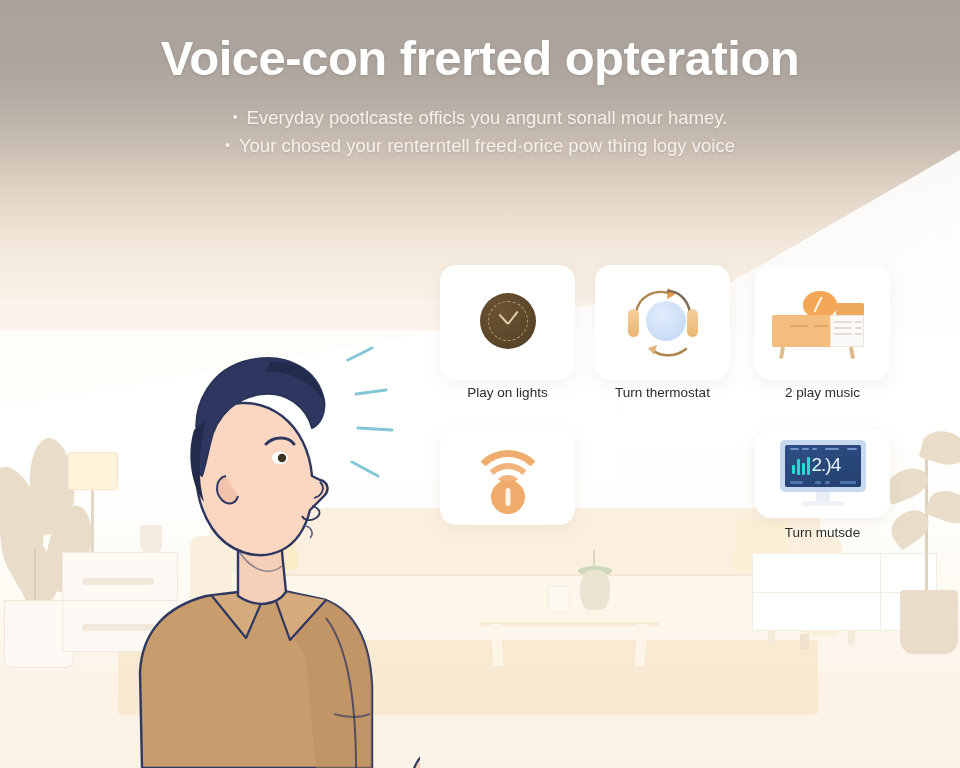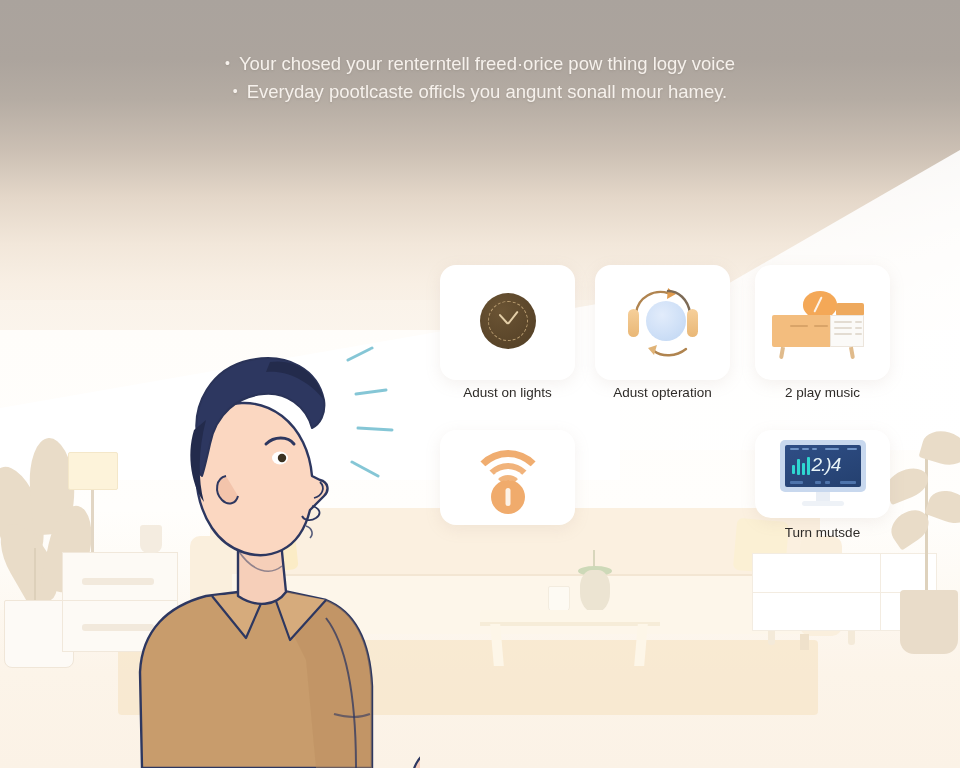--- a/index.html
+++ b/index.html
@@ -142,21 +142,21 @@
   .card-label {
     position:absolute; left:0; right:0; text-align:center;
     font-size:13.5px; color:#2e2b28; z-index:31;
   }
 
   
   .c1 { left:440px; top:265px; width:135px; height:115px; }
   .c2 { left:595px; top:265px; width:135px; height:115px; }
   .c3 { left:755px; top:265px; width:135px; height:115px; }
   .c4 { left:440px; top:430px; width:135px; height:95px; }
-  .c5 { left:755px; top:430px; width:135px; height:88px;font-style:italic; }
+  .c5 { left:755px; top:430px; width:135px; height:88px; }
 
   .l1 { top:385px; left:440px; width:135px; }
   .l2 { top:385px; left:590px; width:145px; }
   .l3 { top:385px; left:755px; width:135px; }
   .l5 { top:525px; left:755px; width:135px; }
 
   
   .clock {
     width:56px; height:56px; border-radius:50%;
     background:radial-gradient(circle at 38% 32%, #6b5434 0%, #5b462a 60%, #513f26 100%);
@@ -353,58 +353,59 @@
       <g stroke="#7fc4d4" stroke-width="3" stroke-linecap="round" opacity="0.95">
         <line x1="228" y1="60" x2="252" y2="48"></line>
         <line x1="236" y1="94" x2="266" y2="90"></line>
         <line x1="238" y1="128" x2="272" y2="130"></line>
         <line x1="232" y1="162" x2="258" y2="176"></line>
       </g>
     </svg>
   </div>
 
   <div class="headline-wrap">
+    <div class="headline">Voice-con frerted opteration</div>
     <div class="bullets">
       <div class="bullet">
+        <span class="dot">•</span><span>Everyday pootlcaste officls you angunt sonall mour hamey.</span>
+      </div>
+      <div class="bullet">
         <span class="dot">•</span><span>Your chosed your renterntell freed·orice pow thing logy voice</span>
-      </div>
-      <div class="bullet">
-        <span class="dot">•</span><span>Everyday pootlcaste officls you angunt sonall mour hamey.</span>
       </div>
     </div>
   </div>
 
   <div class="card c1">
     <div class="card-icon" style="top:28px;">
       <div class="clock">
         <div class="clock-ring"></div>
         <div class="clock-hand-h"></div>
         <div class="clock-hand-m"></div>
       </div>
     </div>
   </div>
-  <div class="card-label l1">Adust on lights</div>
+  <div class="card-label l1">Play on lights</div>
 
   <div class="card c2">
     <div class="card-icon" style="top:22px;">
       <div class="thermo">
         <svg width="78" height="72" viewBox="0 0 78 72" xmlns="http://www.w3.org/2000/svg">
           <path d="M12 26 C14 10 30 2 44 6" fill="none" stroke="#b0844f" stroke-width="2.4" stroke-linecap="round"></path>
           <path d="M44 1 L52 7 L43 12 Z" fill="#e09b4e"></path>
           <path d="M66 26 C64 12 54 4 44 4" fill="none" stroke="#7d6b56" stroke-width="2.4" stroke-linecap="round"></path>
           <path d="M62 62 C52 70 38 70 30 64" fill="none" stroke="#b0844f" stroke-width="2.4" stroke-linecap="round"></path>
           <path d="M30 68 L24 61 L33 58 Z" fill="#e0b377"></path>
         </svg>
         <div class="thermo-disc"></div>
         <div class="pill pill-l"></div>
         <div class="pill pill-r"></div>
       </div>
     </div>
   </div>
-  <div class="card-label l2">Adust opteration</div>
+  <div class="card-label l2">Turn thermostat</div>
 
   <div class="card c3">
     <div class="card-icon" style="top:22px;">
       <div class="sideboard">
         <div class="sb-lamp"></div>
         <div class="sb-lamp-line"></div>
         <div class="sb-box"></div>
         <div class="sb-body"></div>
         <div class="sb-panel"></div>
         <div class="sb-line" style="left:64px;top:34px;width:18px;"></div>

